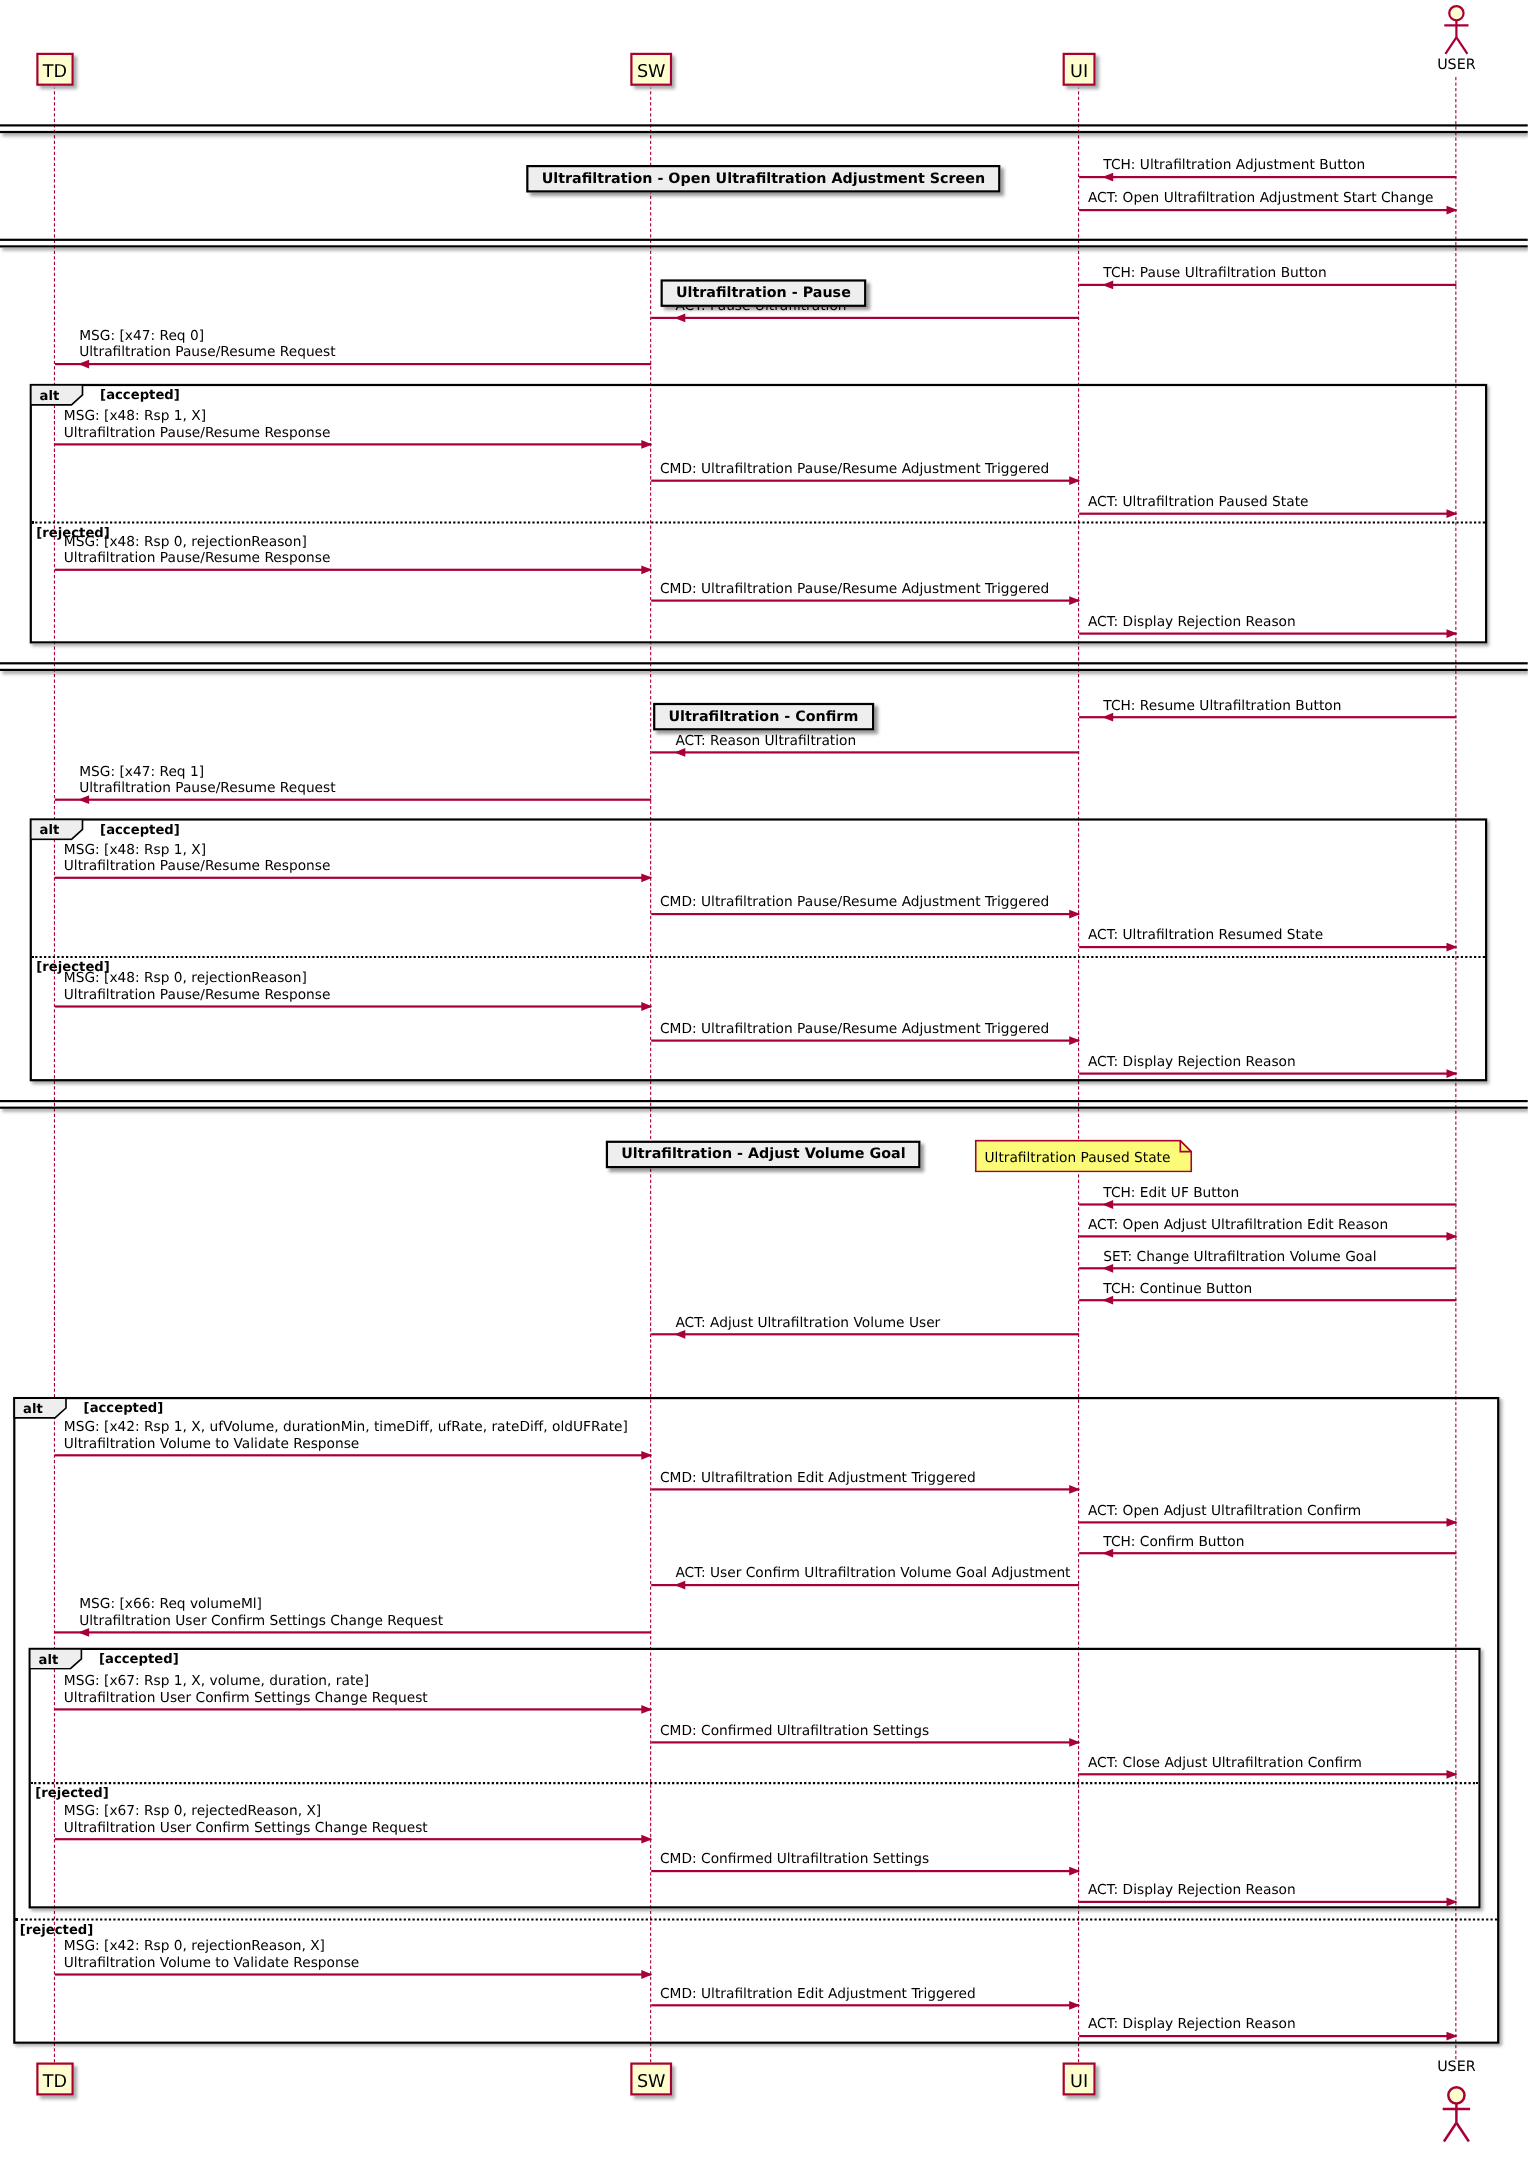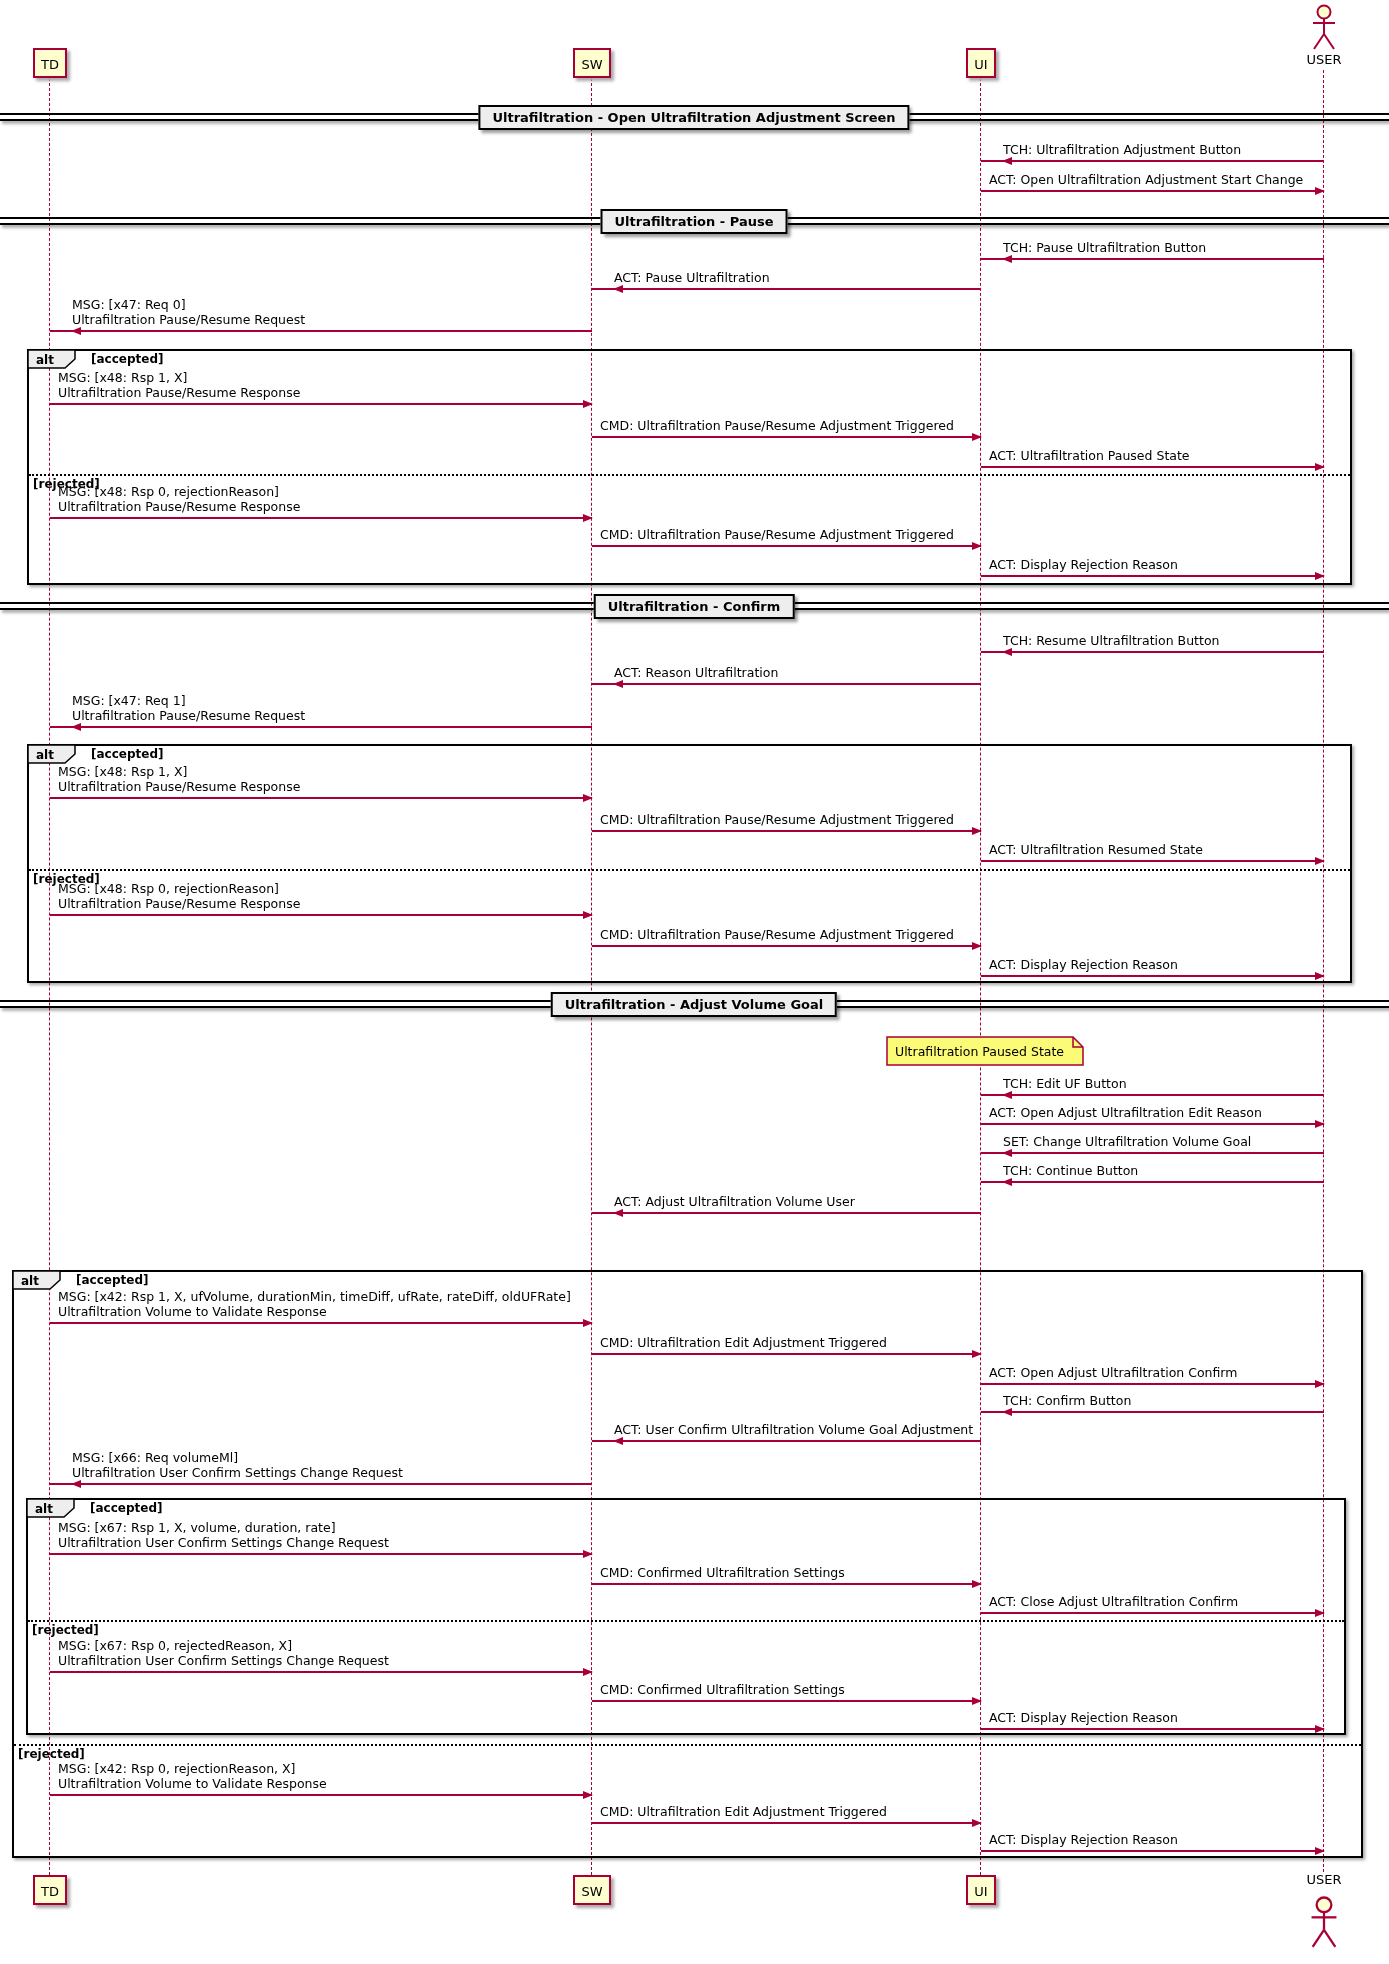--- a/index.html
+++ b/index.html
@@ -1,27 +1,27 @@
 <!DOCTYPE html>
 <html><head>
 <meta charset="utf-8">
 <style>
   :root{ --red:#A80036; --pfill:#FEFECE; --nfill:#FBFB77; }
   html,body{margin:0;padding:0;background:#fff;}
   #diagram{position:relative;width:1389px;height:1964px;background:#fff;
     font-family:"DejaVu Sans","Liberation Sans",sans-serif;color:#000;overflow:hidden;}
   .lifeline{position:absolute;width:0;border-left:1px dashed var(--red);}
   .pbox{position:absolute;height:30px;line-height:30px;text-align:center;background:var(--pfill);
-    border:2px solid var(--red);box-shadow:3px 3px 3px #aaa;font-size:13px;box-sizing:border-box;}
+    border:2px solid var(--red);box-shadow:3px 3px 3px #aaa;font-size:16px;box-sizing:border-box;}
   .plabel{position:absolute;transform:translateX(-50%);font-size:13px;white-space:nowrap;}
   .actor{position:absolute;}
   .divband{position:absolute;left:0;width:1389px;height:4px;border-top:2px solid #000;
     border-bottom:2px solid #000;box-shadow:2px 3px 3px rgba(0,0,0,.3);}
   .divlabel{position:absolute;left:694px;transform:translateX(-50%);background:#EEE;border:2px solid #000;
-    padding:3px 12px;font-weight:bold;font-size:13px;white-space:nowrap;box-shadow:3px 3px 3px rgba(0,0,0,.4);z-index:5;}
+    padding:3px 12px;font-weight:bold;font-size:13px;white-space:nowrap;box-shadow:3px 3px 3px rgba(0,0,0,.4);z-index:5;margin-top:45px;}
   .altframe{position:absolute;border:2px solid #000;box-sizing:border-box;box-shadow:2px 2px 3px rgba(0,0,0,.35);}
   .tab{position:absolute;z-index:4;}
   .tab text{font-weight:bold;font-size:12px;fill:#000;}
   .guard{position:absolute;font-weight:bold;font-size:12px;white-space:nowrap;z-index:4;}
   .sep{position:absolute;height:0;border-top:2px dotted #000;}
   .msg{position:absolute;font-size:12.5px;z-index:3;}
   .msg .l{line-height:15px;white-space:nowrap;padding-left:8px;}
   .msg.la .l{padding-left:22px;}
   .msg .ln{height:0;border-top:2px solid var(--red);position:relative;margin-top:3px;}
   .ah{position:absolute;width:0;height:0;border-style:solid;top:-5px;}

